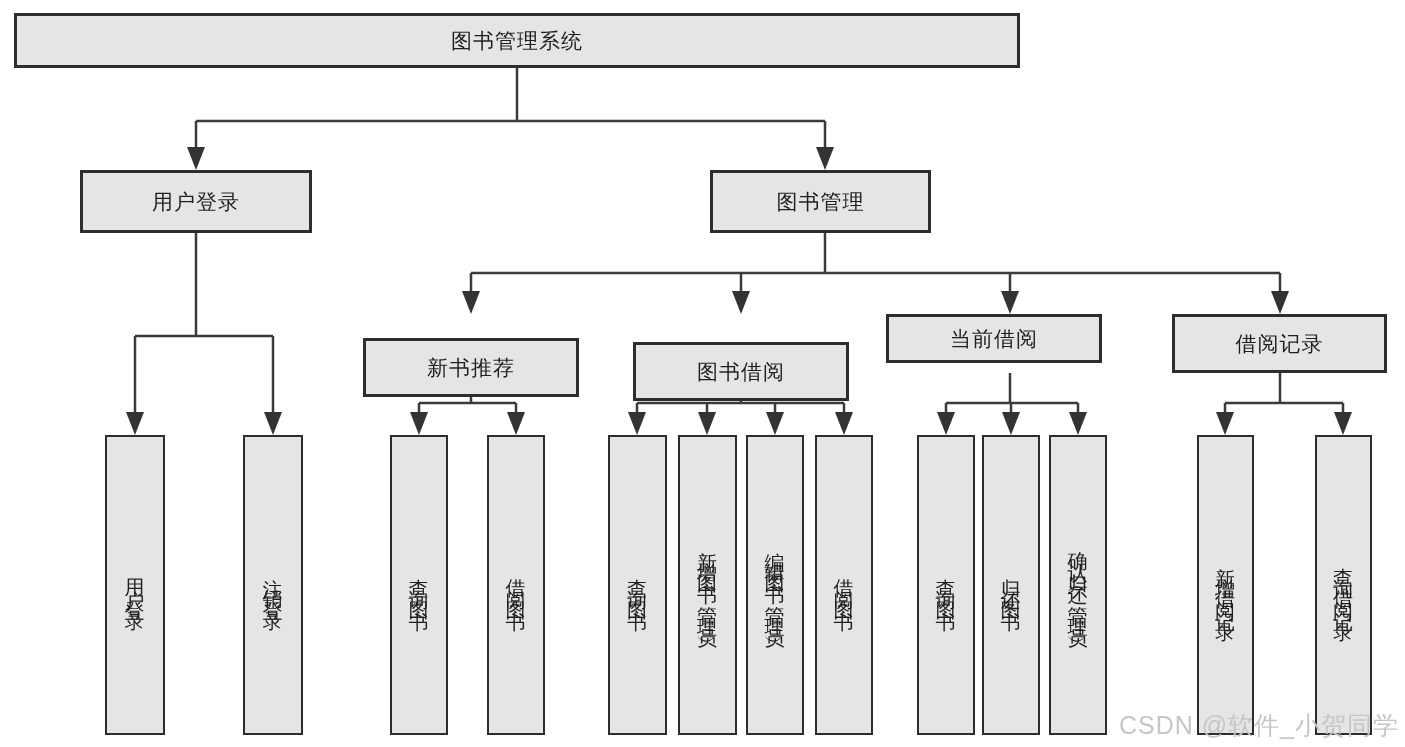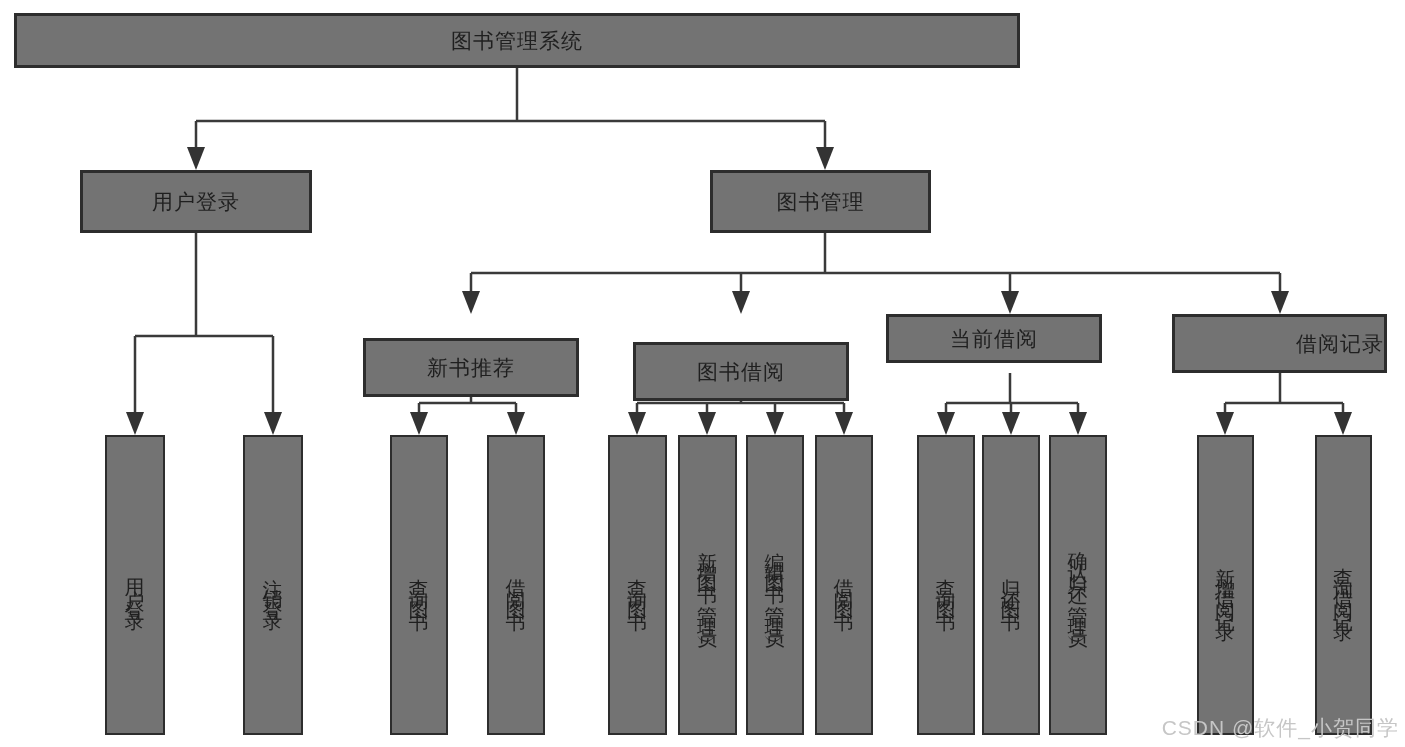--- a/index.html
+++ b/index.html
@@ -22,21 +22,21 @@
     stroke: #3a3a3a;
     stroke-width: 2.5;
   }
   #connectors polygon.arrow {
     fill: #333333;
     stroke: none;
   }
   .box {
     position: absolute;
     box-sizing: border-box;
-    background: #737373;
+    background: #e5e5e5;
     border: 3px solid #2d2d2d;
     display: flex;
     align-items: center;
     justify-content: center;
     z-index: 2;
   }
   .box-h span {
     font-size: 21px;
     color: #1f1f1f;
     letter-spacing: 1px;
@@ -48,21 +48,21 @@
     font-size: 20px;
     color: #1f1f1f;
     letter-spacing: 11px;
     line-height: 1;
     white-space: nowrap;
   }
   #watermark {
     position: absolute;
     right: 6px;
     bottom: 5px;
-    font-size: 21px;
+    font-size: 25px;
     color: #c6c6c6;
     letter-spacing: 1px;
     z-index: 3;
     white-space: nowrap;
   }
 </style>
 </head>
 <body>
 
 <div id="canvas">
@@ -116,21 +116,21 @@
 
   <div class="box box-h" style="left:363px; top:314px; width:216px; height:59px;margin-top:24px;">
     <span>新书推荐</span>
   </div>
   <div class="box box-h" style="left:633px; top:314px; width:216px; height:59px;margin-top:28px;">
     <span>图书借阅</span>
   </div>
   <div class="box box-h" style="left:886px; top:314px; width:216px; height:49px;">
     <span>当前借阅</span>
   </div>
-  <div class="box box-h" style="left:1172px; top:314px; width:215px; height:59px;justify-content:flex-end;">
+  <div class="box box-h" style="left:1172px; top:314px; width:215px; height:59px;">
     <span>借阅记录</span>
   </div>
 
   <div class="box box-v" style="left:105px; top:435px; width:60px; height:300px;">
     <span>用户登录</span>
   </div>
   <div class="box box-v" style="left:243px; top:435px; width:60px; height:300px;">
     <span>注销登录</span>
   </div>
 

